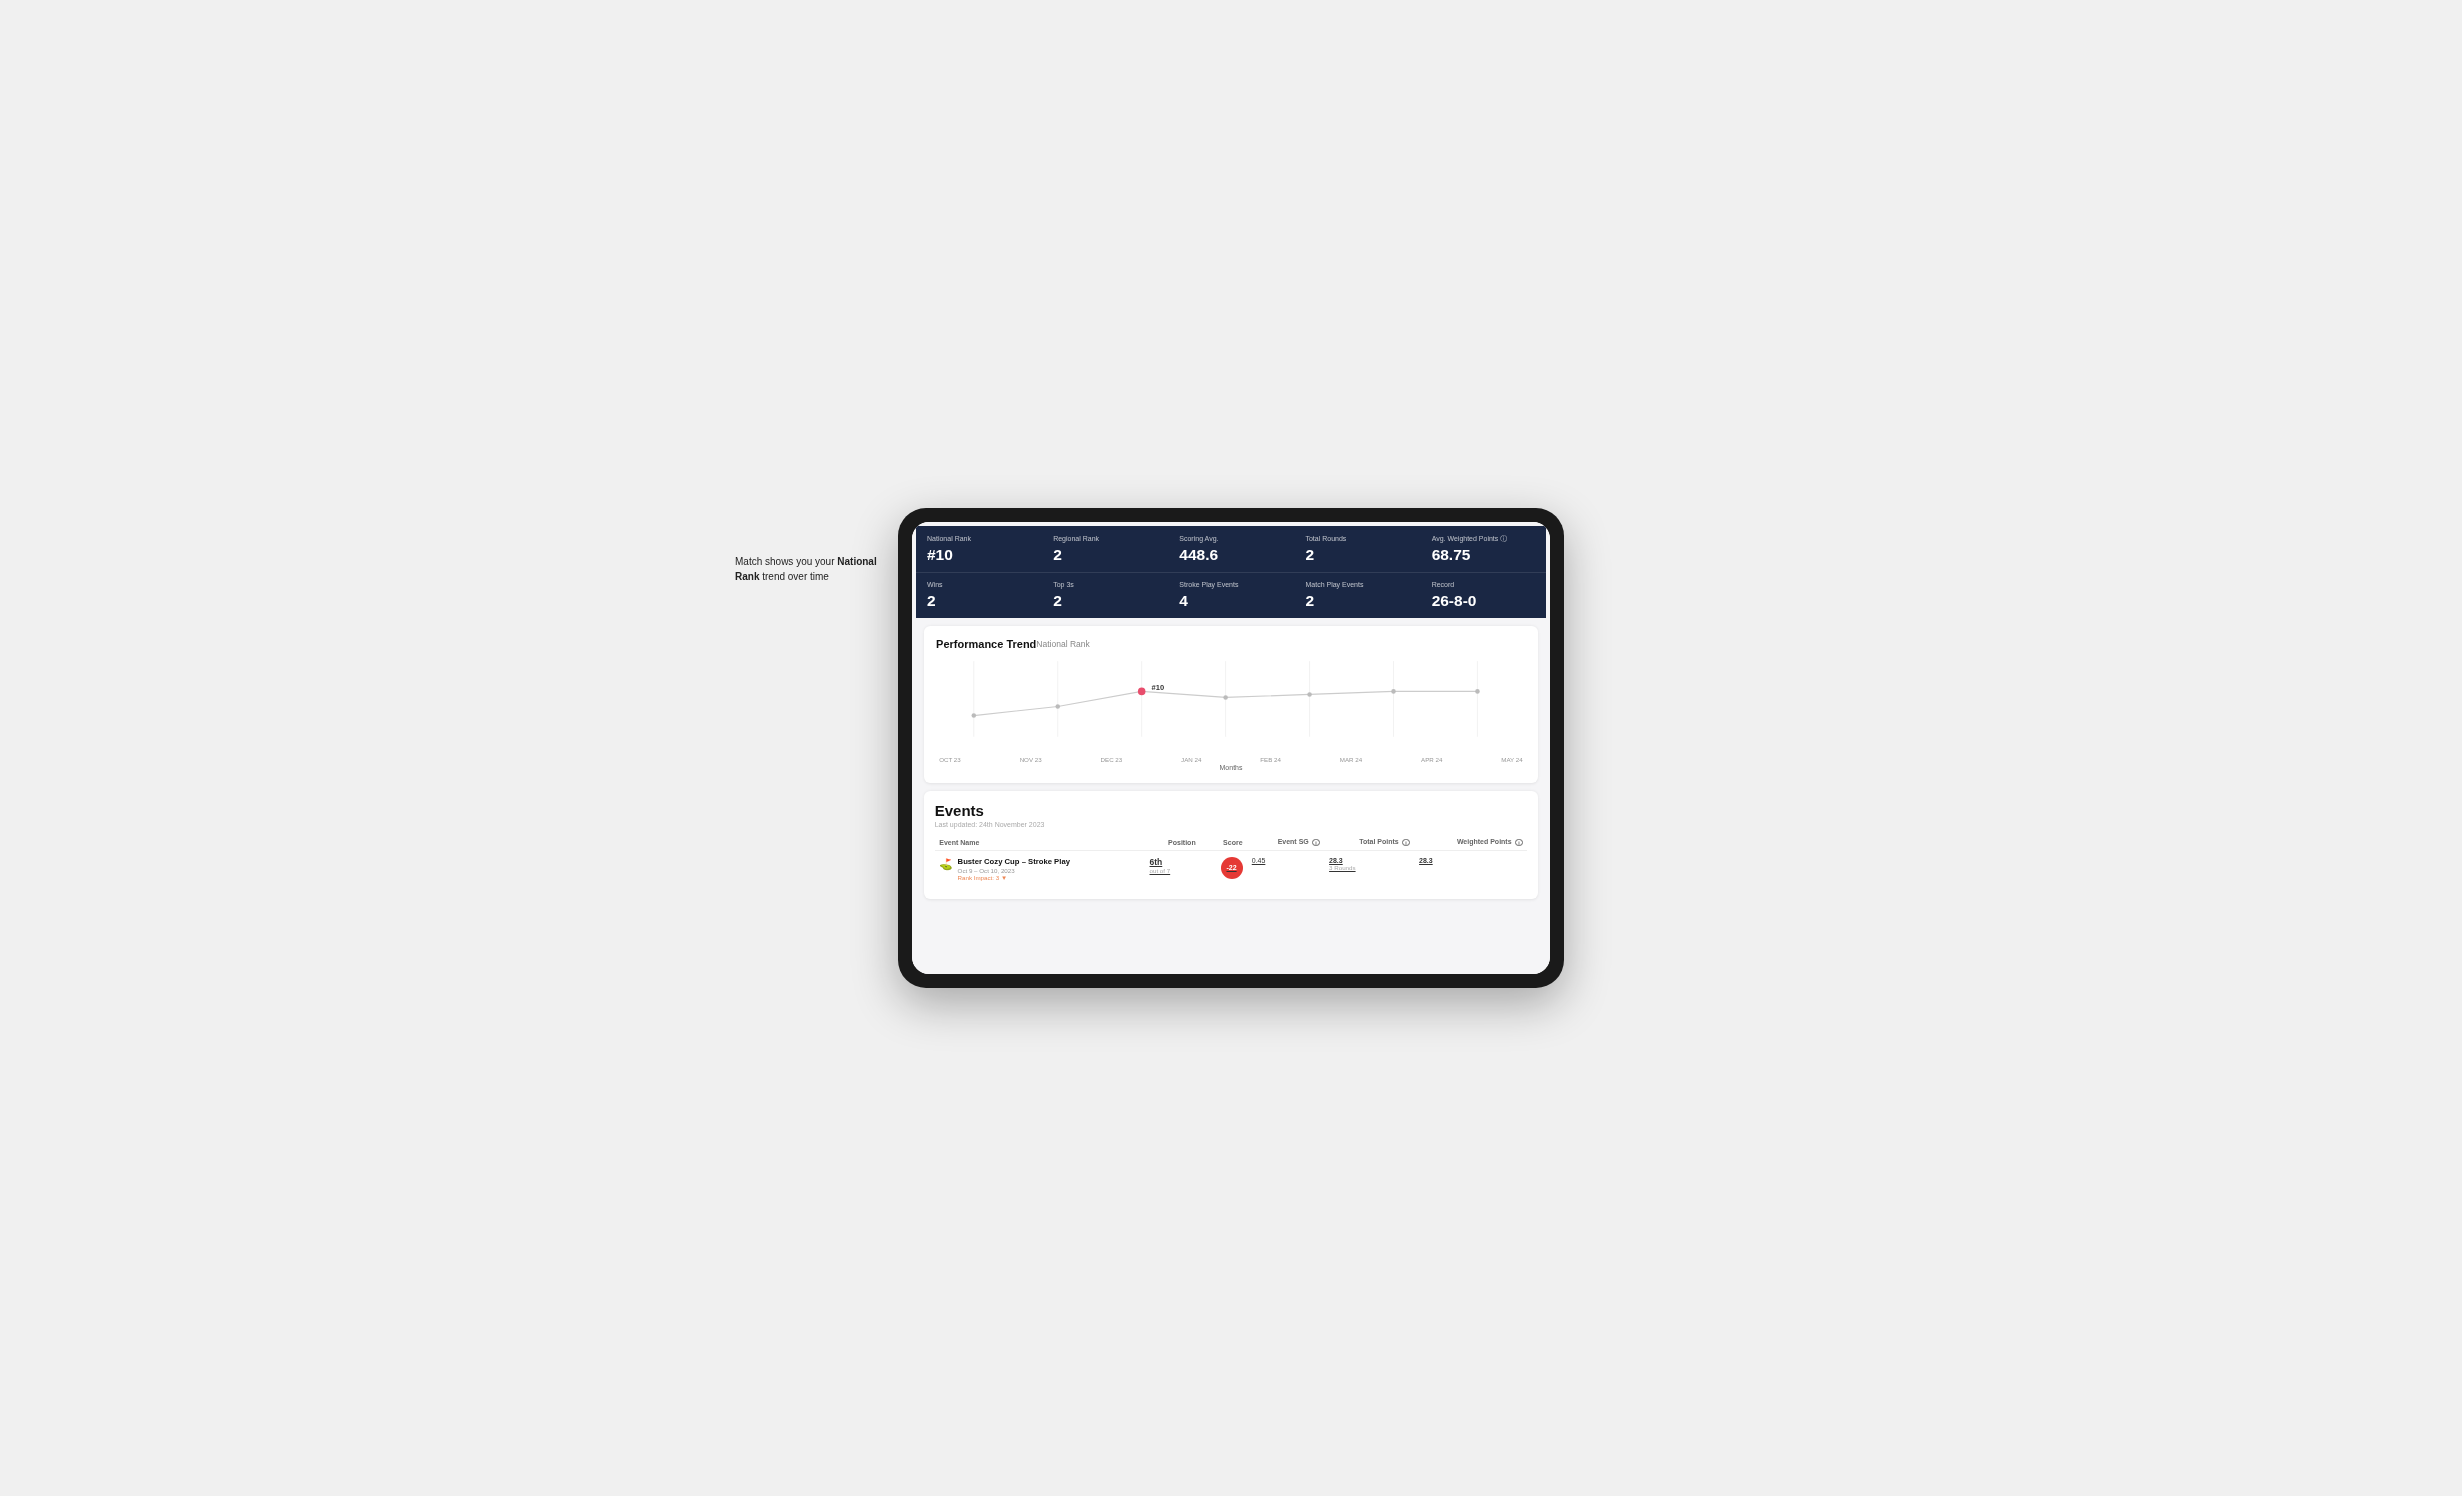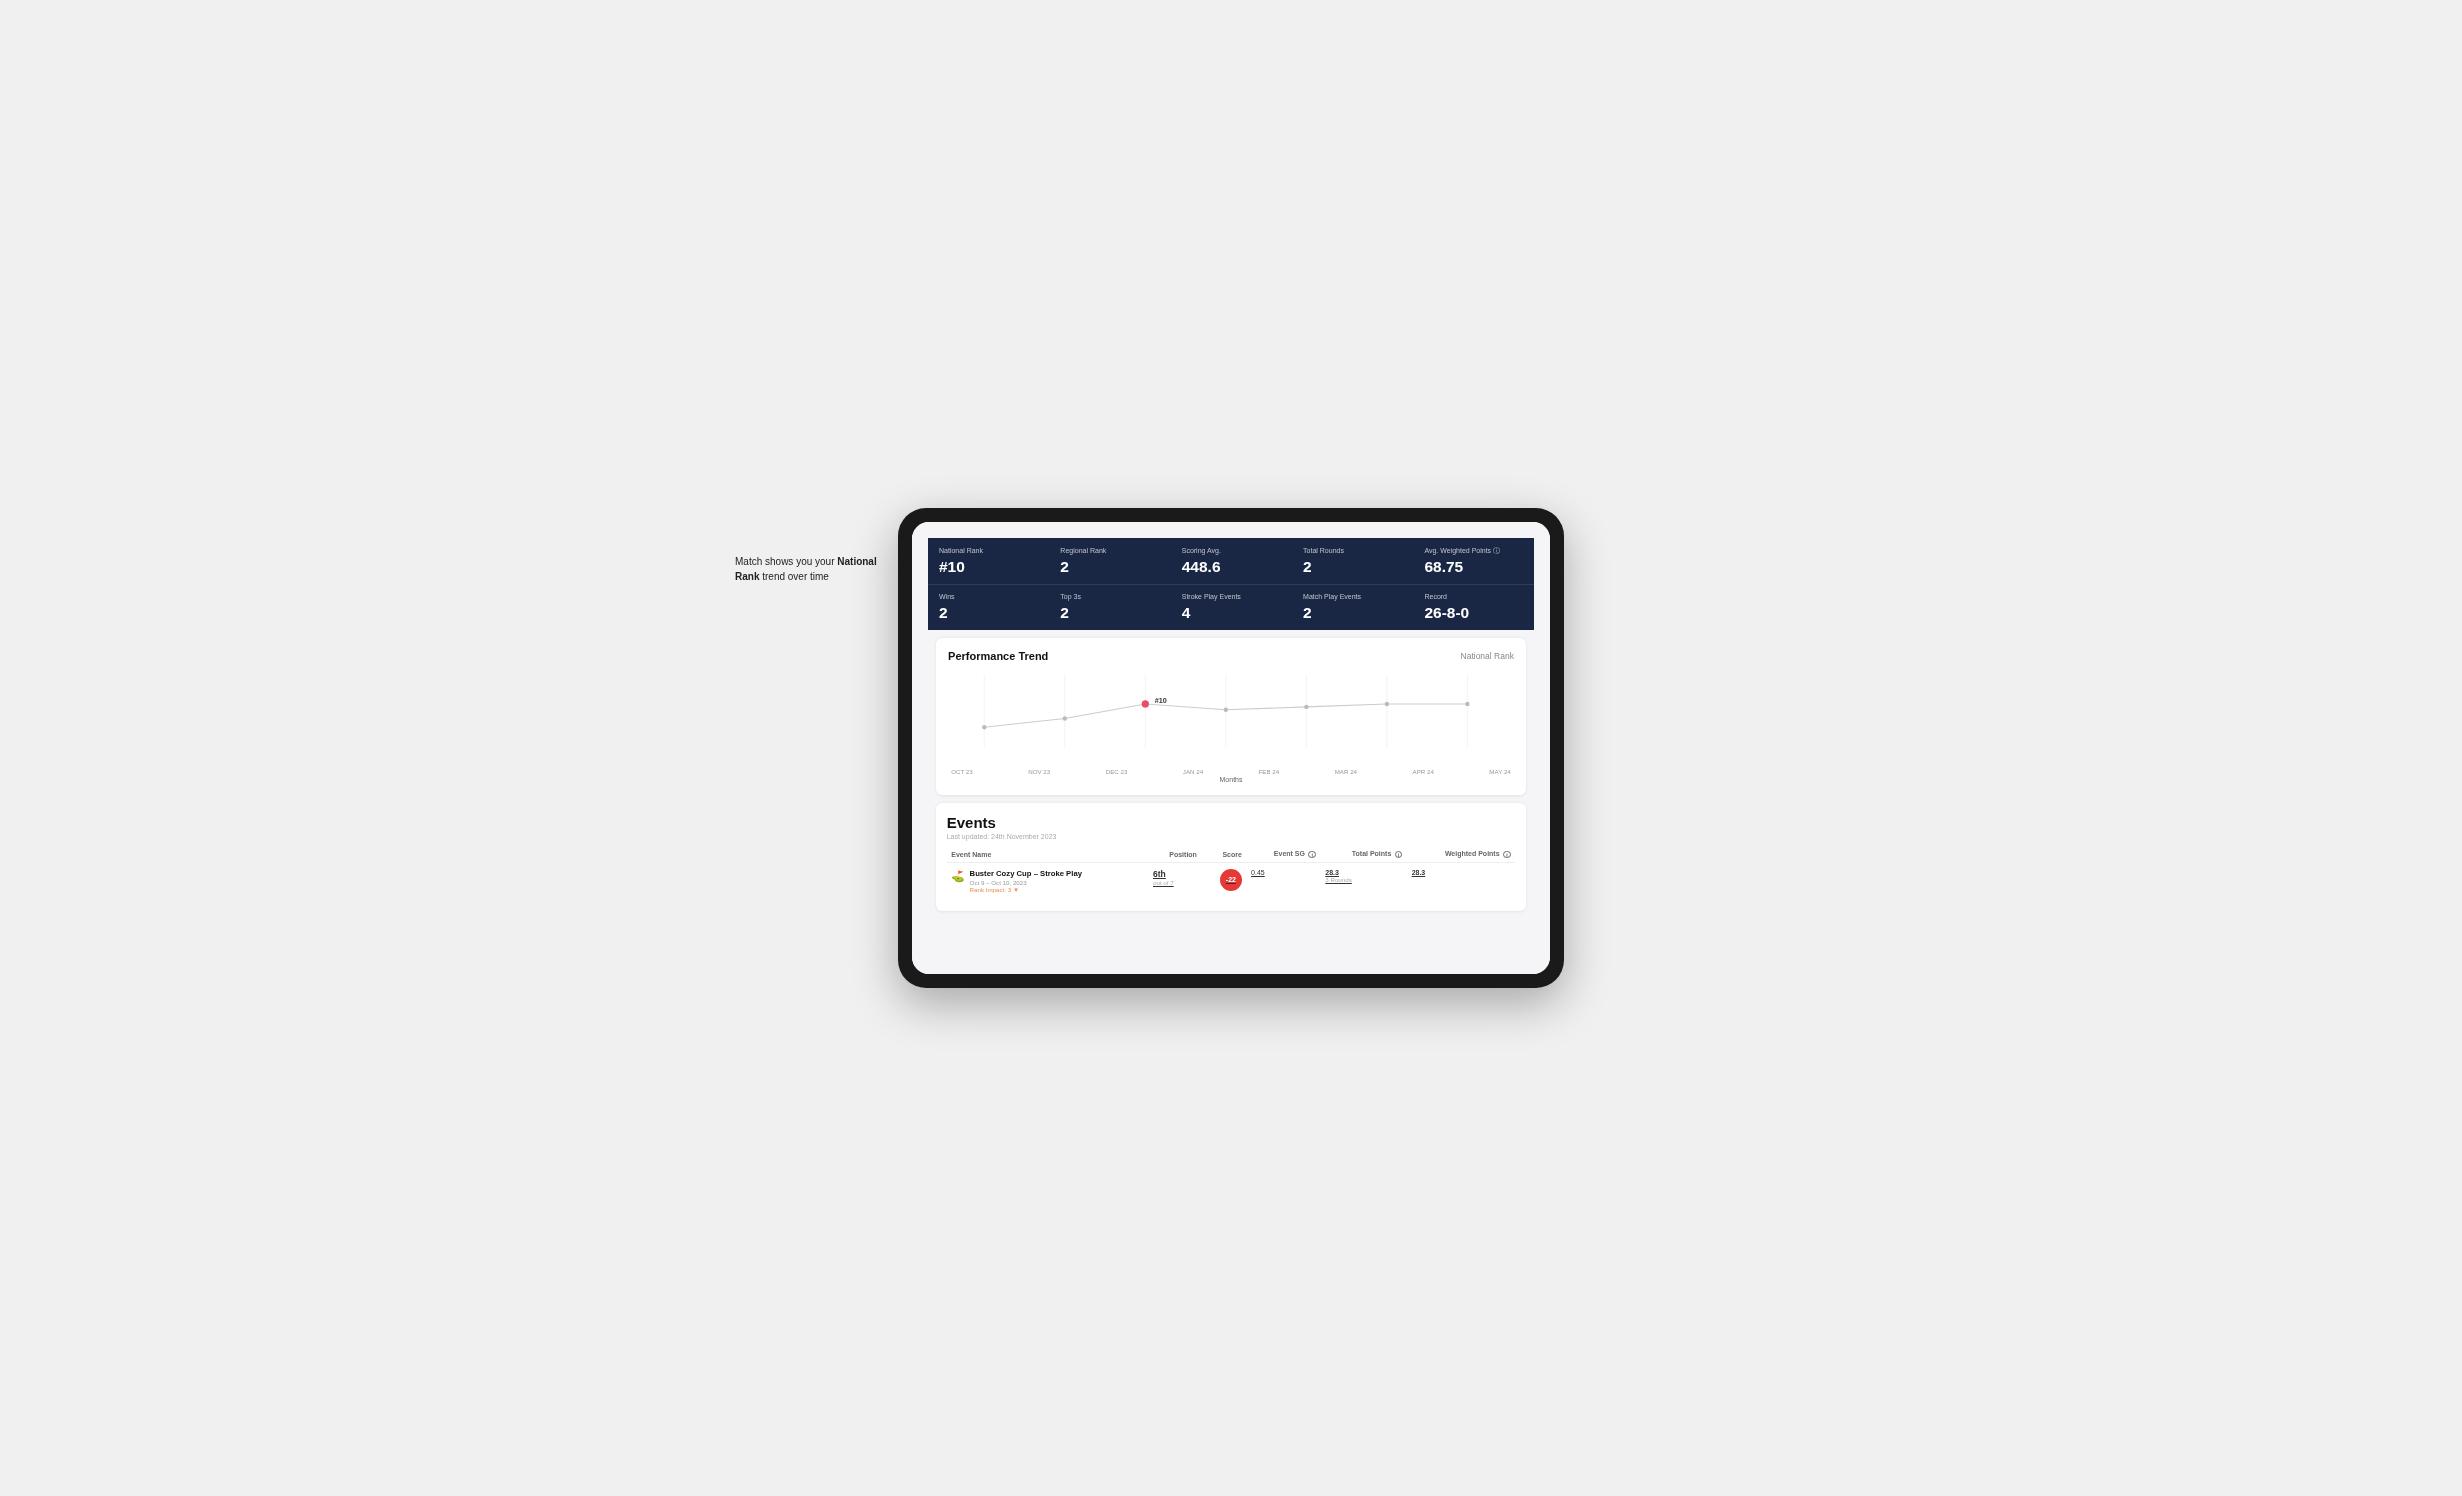--- a/index.html
+++ b/index.html
@@ -50,21 +50,21 @@
       top: 66px;
       width: 170px;
       height: 93px;
       pointer-events: none;
     }
 
     
     .content {
       flex: 1;
       overflow-y: auto;
-      padding: 16px;
+      padding: 4px;
       background: #f5f5f7;
     }
 
     
     .stats-grid {
       background: #1a2744;
       display: grid;
       grid-template-columns: repeat(5, 1fr);
       gap: 0.8px;
       margin: 0;
@@ -101,21 +101,21 @@
     .trend-section {
       background: #fff;
       margin: 7.7px;
       border-radius: 6.2px;
       padding: 12.4px;
       box-shadow: 0 0.8px 3.1px rgba(0,0,0,0.08);
     }
 
     .trend-header {
       display: flex;
-      justify-content: space-between;
+      justify-content: flex-start;
       align-items: center;
       margin-bottom: 9.3px;
     }
 
     .trend-title {
       font-size: 11px;
       font-weight: 700;
       color: #111;
     }
 

